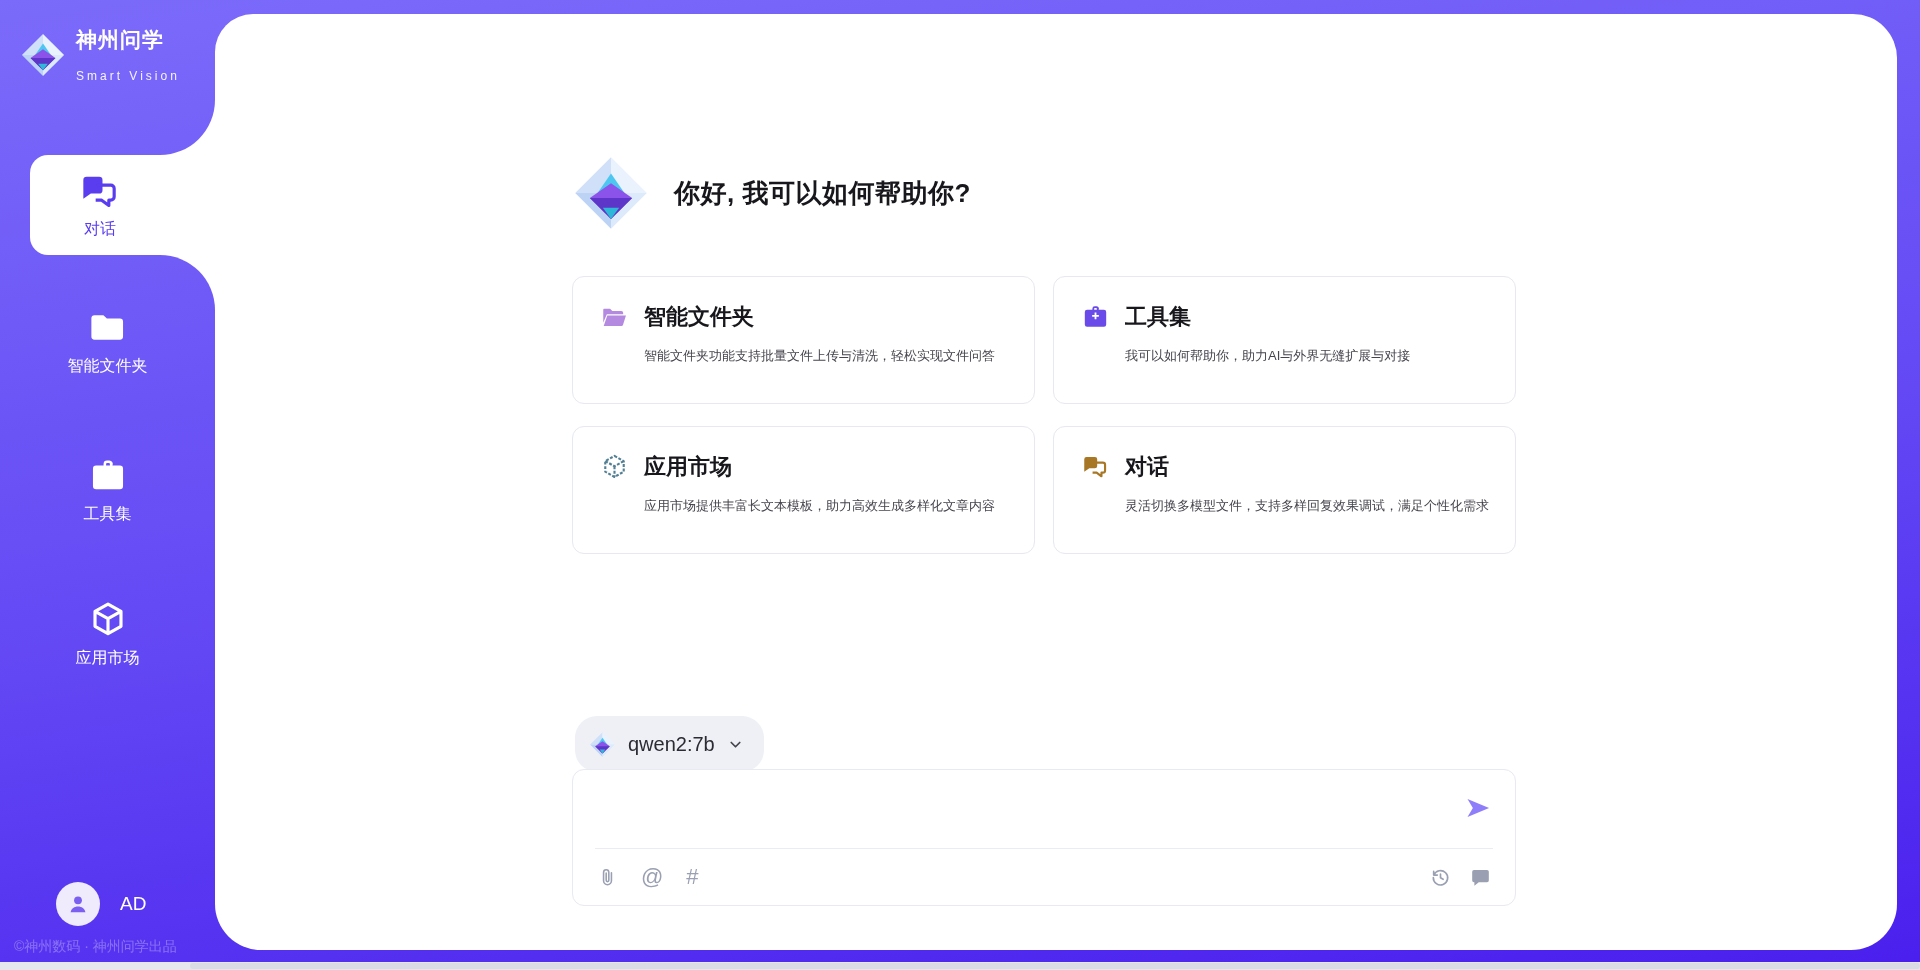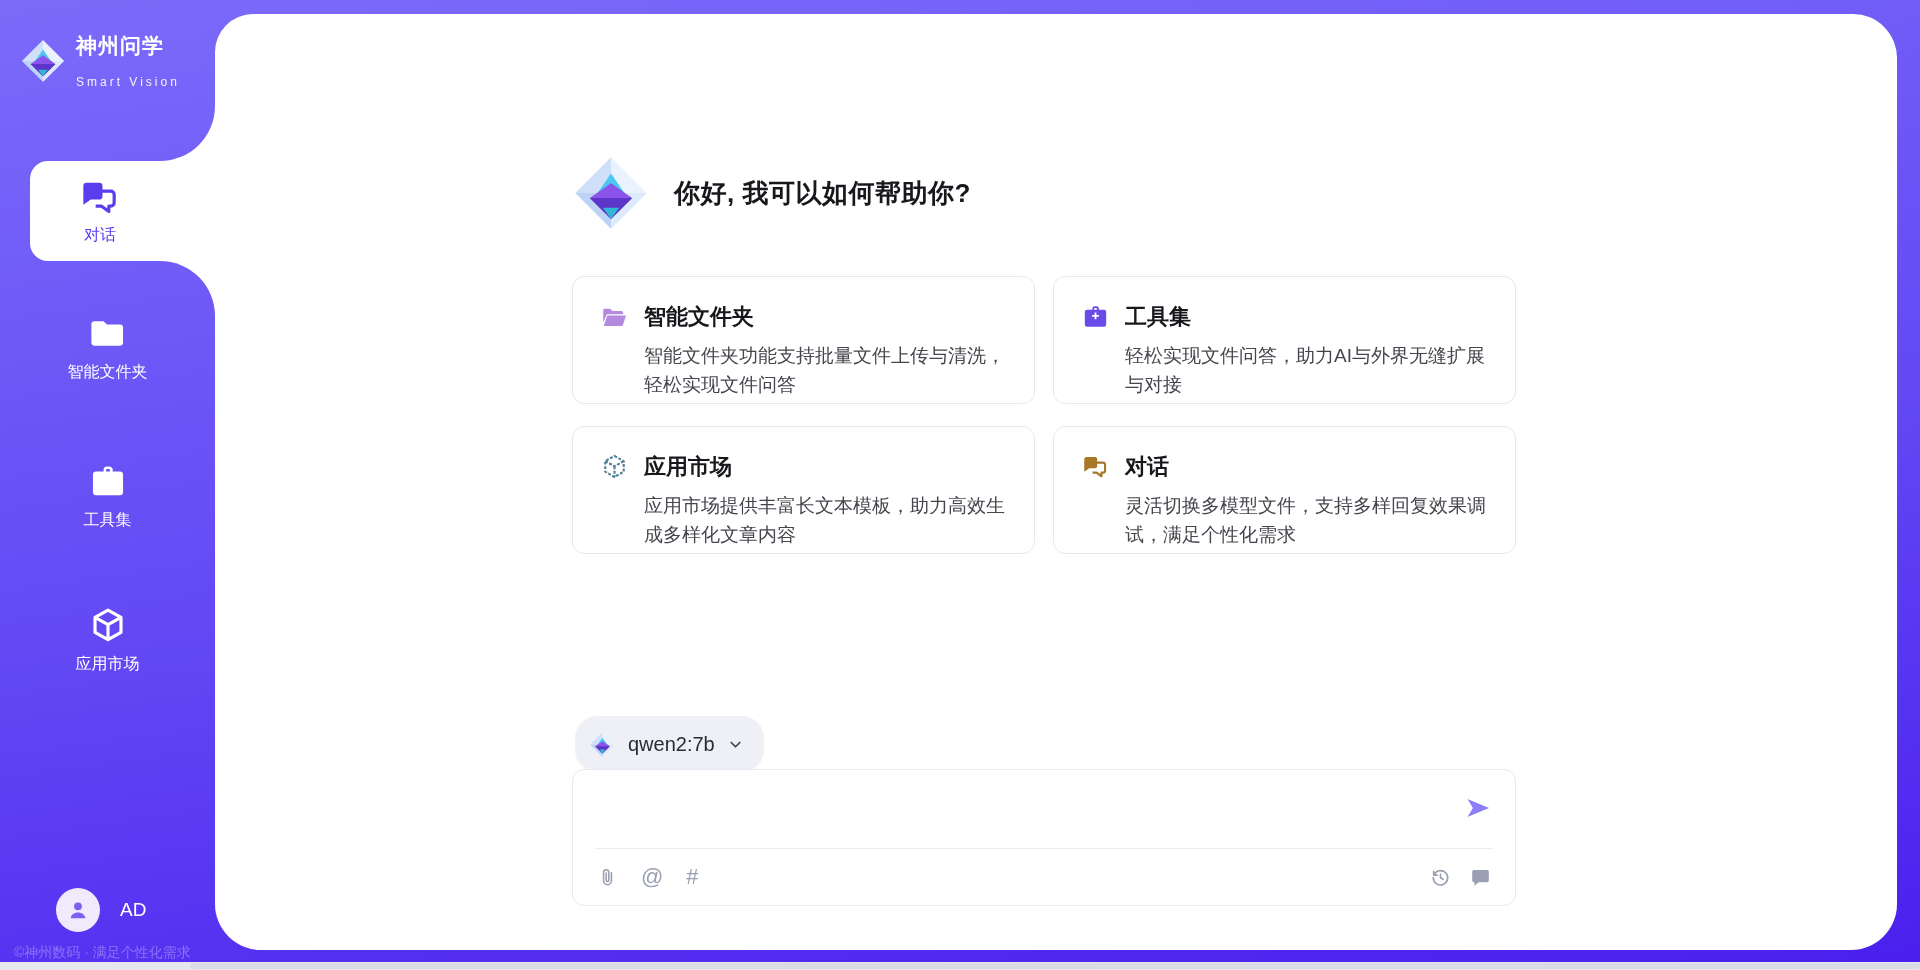--- a/index.html
+++ b/index.html
@@ -5,21 +5,21 @@
   * { margin:0; padding:0; box-sizing:border-box; }
   html,body { width:1920px; height:970px; overflow:hidden; }
   body {
     font-family:"Liberation Sans","DejaVu Sans",sans-serif;
     background:linear-gradient(172deg,#7b6bfa 0%,#6247f4 55%,#4a1fee 100%);
     background-attachment:fixed;
     position:relative;
   }
 
   
-  .sidebar { position:absolute; left:0; top:16px; width:215px; height:866px; z-index:2; }
+  .sidebar { position:absolute; left:0; top:10px; width:215px; height:866px; z-index:2; }
   .brand { position:absolute; left:20px; top:16px; display:flex; align-items:center; gap:10px; }
   .brand-text .name { color:#fff; font-size:21px; font-weight:700; letter-spacing:1px; }
   .brand-text .sub  { color:rgba(255,255,255,.92); font-size:12px; letter-spacing:3px; margin-top:15px; }
 
   .nav-item { position:absolute; left:0; width:215px; display:flex; flex-direction:column; align-items:center; gap:10px; cursor:pointer; }
   .nav-item .ico { width:38px; height:38px; color:#fff; }
   .nav-item .lbl { color:#fff; font-size:16px; }
 
   .tab-active { position:absolute; left:30px; top:145px; width:185px; height:100px; background:#fff; border-radius:18px 0 0 18px; z-index:3; }
   .tab-active .inner { width:140px; height:100%; display:flex; flex-direction:column; align-items:center; justify-content:center; gap:8px; }
@@ -43,21 +43,21 @@
   .content { position:absolute; left:357px; top:0; width:944px; height:100%; }
 
   .greeting { position:absolute; left:0; top:140px; display:flex; align-items:center; gap:24px; }
   .greeting .logo { width:78px; height:78px; }
   .greeting .txt { font-size:26px; font-weight:700; color:#17171c; letter-spacing:.5px; }
 
   .cards { position:absolute; left:0; top:262px; width:944px; display:grid; grid-template-columns:463px 463px; grid-auto-rows:128px; column-gap:18px; row-gap:22px; }
   .card { border:1px solid #e7e8f0; border-radius:12px; background:#fff; padding:25px 22px 0 28px; display:flex; gap:16px; cursor:pointer; }
   .card .cico { width:27px; height:27px; flex:0 0 27px; margin-top:1px; }
   .card .t { font-size:22px; font-weight:700; color:#17171c; margin-bottom:9px; }
-  .card .d { font-size:19px; color:#45454d; line-height:29px; width:375px; }
+  .card .d { font-size:13px; color:#45454d; line-height:29px; width:375px; }
 
   
   .model-chip { position:absolute; left:3px; top:702px; height:56px; padding:0 20px 0 14px; border-radius:22px; background:#eef0f6; display:flex; align-items:center; gap:12px; cursor:pointer; }
   .model-chip .mlogo { width:27px; height:27px; }
   .model-chip .mname { font-size:20px; color:#2b2b33; }
   .model-chip .chev { width:17px; height:17px; color:#44444e; }
 
   .input-box { position:absolute; left:0; top:755px; width:944px; height:137px; border:1.5px solid #e8e9f1; border-radius:12px; background:#fff; }
   .input-box textarea { position:absolute; left:24px; top:20px; width:840px; height:64px; border:none; outline:none; resize:none; font-family:inherit; font-size:20px; color:#333; background:transparent; }
   .input-box textarea::placeholder { color:#b6bac8; }
@@ -190,21 +190,21 @@
 
   <div class="user-row">
     <div class="avatar">
       <svg>
           <use href="#i-person"></use>
         </svg>
     </div>
     <div class="user-name">AD</div>
   </div>
 
-  <div class="side-footer">©神州数码 · 满足个性化需求</div>
+  <div class="side-footer">©神州数码 · 神州问学出品</div>
 </nav>
 
 <main class="panel">
   <div class="content">
 
     <div class="greeting">
       <svg class="logo" viewBox="0 0 48 48">
           <use href="#diamond-logo"></use>
         </svg>
       <div class="txt">你好, 我可以如何帮助你?</div>
@@ -219,21 +219,21 @@
           <div class="t">智能文件夹</div>
           <div class="d">智能文件夹功能支持批量文件上传与清洗，轻松实现文件问答</div>
         </div>
       </div>
       <div class="card">
         <svg class="cico" style="color:#6a4ae8">
             <use href="#i-toolbox-plus"></use>
           </svg>
         <div>
           <div class="t">工具集</div>
-          <div class="d">轻松实现文件问答，助力AI与外界无缝扩展与对接</div>
+          <div class="d">我可以如何帮助你，助力AI与外界无缝扩展与对接</div>
         </div>
       </div>
       <div class="card">
         <svg class="cico" style="color:#527f93">
             <use href="#i-cube-grid"></use>
           </svg>
         <div>
           <div class="t">应用市场</div>
           <div class="d">应用市场提供丰富长文本模板，助力高效生成多样化文章内容</div>
         </div>

